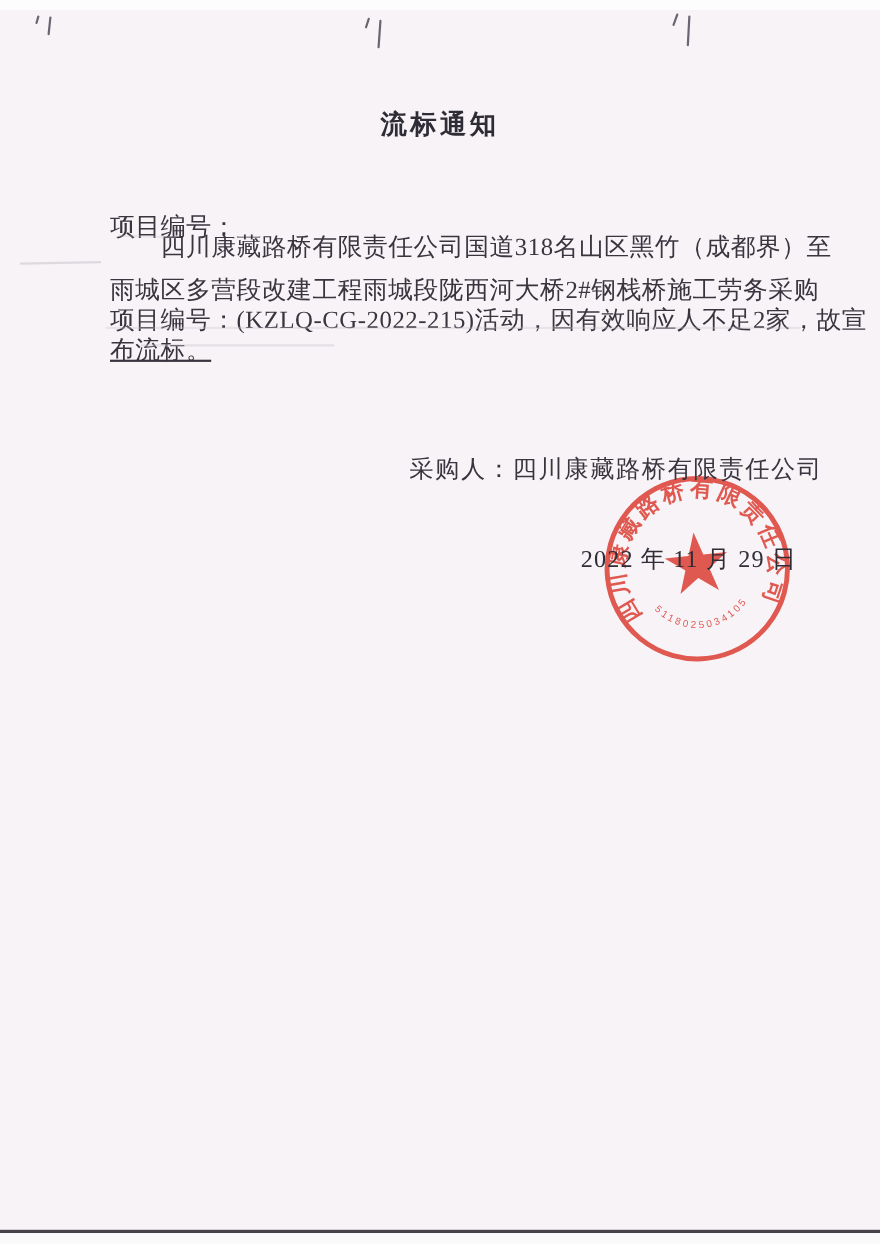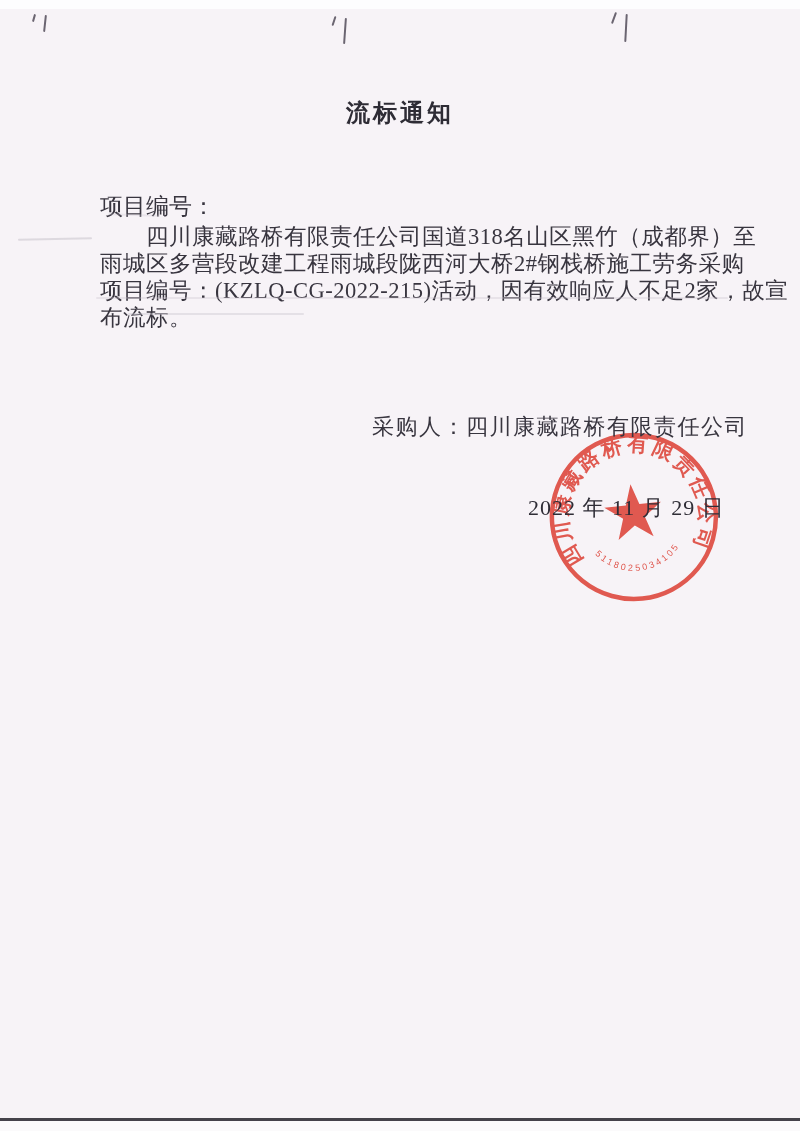--- a/index.html
+++ b/index.html
@@ -14,24 +14,24 @@
   .top-strip { position:absolute; left:0; top:0; width:100%; height:9px; background:#fdfdfe; }
   .scan-bottom-line { position:absolute; left:0; top:1118px; width:100%; height:3px; background:#45424a; }
   .below-paper { position:absolute; left:0; top:1121px; width:100%; height:10px; background:#fbfafb; }
 
   .doc-title {
     position:absolute; left:0; top:97px; width:100%;
     text-align:center; font-size:24px; font-weight:700; letter-spacing:3px; color:#2e2c35;
   }
   .salutation { position:absolute; left:100px; top:191px; font-size:23px; white-space:nowrap; }
   .body-line { position:absolute; font-size:22.5px; white-space:nowrap; letter-spacing:0.5px; }
-  .bl1 { left:146px; top:221px; }
+  .bl1 { left:146px; top:209px; }
   .bl2 { left:100px; top:248px;text-align:right; }
   .bl3 { left:100px; top:275px; }
-  .bl4 { left:100px; top:302px; }
+  .bl4 { left:100px; top:302px;text-decoration:underline; }
   .purchaser { position:absolute; left:372px; top:412px; font-size:22px; letter-spacing:1.5px; white-space:nowrap; z-index:4; }
   .date-line { position:absolute; left:528px; top:493px; font-size:22px; letter-spacing:1px; white-space:nowrap; z-index:5; color:#2f2d36; }
 
   .stamp {
     position:absolute; left:541px; top:429px; width:186px; height:178px;
     z-index:2; opacity:0.87; transform:rotate(-6deg);
   }
   .seal-ring-text { font-size:20.5px; letter-spacing:3.5px; font-weight:700; font-family:"Liberation Serif","DejaVu Serif",serif; }
   .seal-num-text { font-size:9px; letter-spacing:2.6px; font-family:"Liberation Sans","DejaVu Sans",sans-serif; }
 

